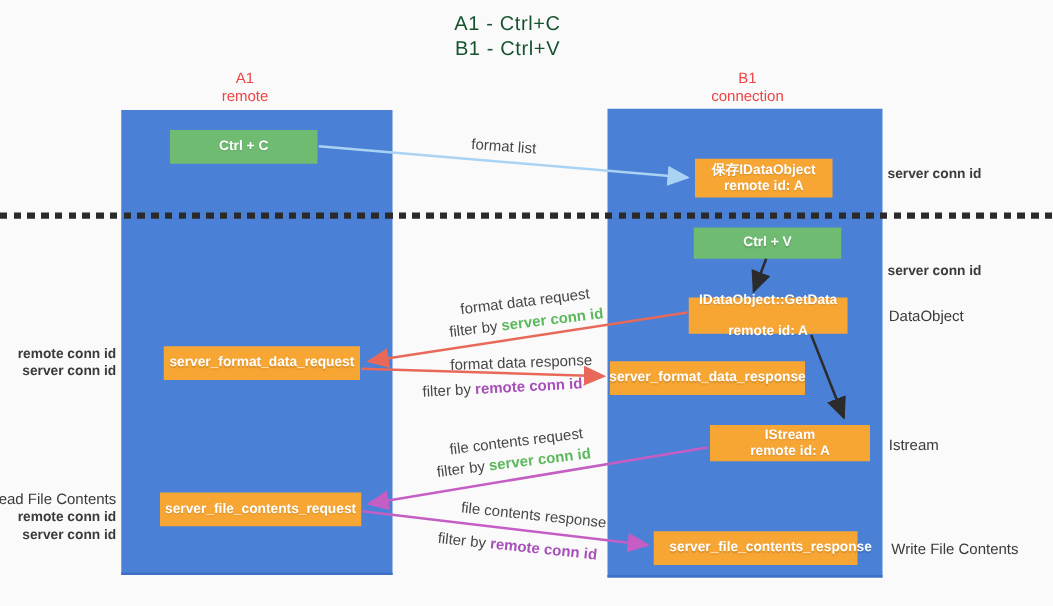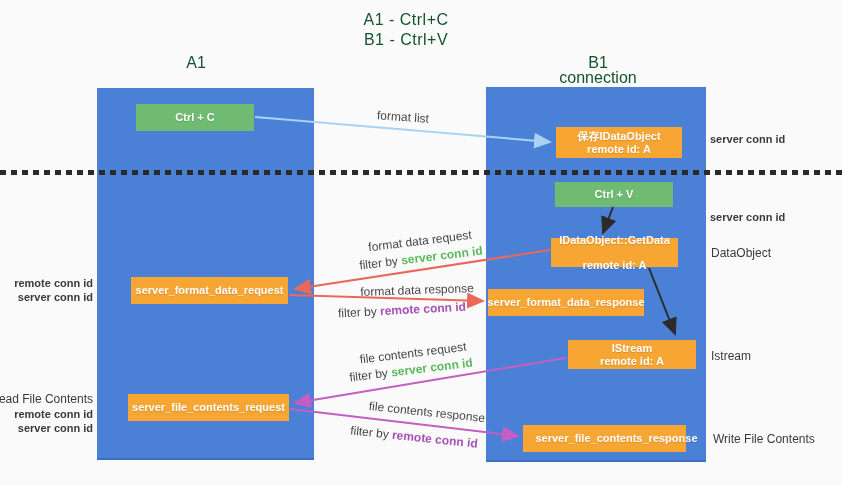--- a/index.html
+++ b/index.html
@@ -21,21 +21,21 @@
 
   .lane {
     position: absolute; background: #4a80d6; z-index: 1;
     border-bottom: 2px solid #3d70c2;
   }
   .lane-left  { left: 97px;  top: 88px; width: 217px; height: 372px; }
   .lane-right { left: 486px; top: 87px; width: 220px; height: 375px; }
 
   .lane-header {
     position: absolute; top: 55px; text-align: center;
-    font-size: 16px; line-height: 15px; color: #14532d; z-index: 2;
+    font-size: 12px; line-height: 15px; color: #ef4444; z-index: 2;
   }
   .lane-header.left  { left: 96px;  width: 200px; }
   .lane-header.right { left: 498px; width: 200px; }
 
   .dotted-line {
     position: absolute; left: 0; top: 170px; width: 842px; height: 5px;
     background: repeating-linear-gradient(to right, #2a2a2a 0 6px, transparent 6px 11px);
     z-index: 2;
   }
 
@@ -44,21 +44,21 @@
     display: flex; flex-direction: column; justify-content: center; align-items: center;
     font-size: 11px; line-height: 13px; text-align: center;
     text-shadow: 0 1px 1px rgba(0,0,0,0.15);
     font-weight: bold;
   }
   .node.green  { background: #6fbb72; }
   .node.orange { background: #f7a634; }
 
   .n-ctrl-c   { left: 136px; top: 104px; width: 118px; height: 27px; }
   .n-ctrl-v   { left: 555px; top: 182px; width: 118px; height: 25px; }
-  .n-save     { left: 556px; top: 127px; width: 126px; height: 31px; }
+  .n-save     { left: 556px; top: 127px; width: 110px; height: 31px; }
   .n-getdata  { left: 551px; top: 238px; width: 127px; height: 29px; gap: 12px; }
   .n-istream  { left: 568px; top: 340px; width: 128px; height: 29px; }
   .n-fmt-req  { left: 131px; top: 277px; width: 157px; height: 27px; }
   .n-fmt-res  { left: 488px; top: 289px; width: 156px; height: 27px; }
   .n-file-req { left: 128px; top: 394px; width: 161px; height: 27px; }
   .n-file-res { left: 523px; top: 425px; width: 163px; height: 27px; padding-left: 24px; }
 
   .mid-label {
     position: absolute; z-index: 3; white-space: nowrap;
     font-size: 12px; color: #474747;
@@ -82,20 +82,21 @@
 
 <div class="stage">
 
   <div class="title">
     <div>A1 - Ctrl+C</div>
     <div>B1 - Ctrl+V</div>
   </div>
 
   <div class="lane-header left">
     <div>A1</div>
+    <div>remote</div>
   </div>
   <div class="lane-header right">
     <div>B1</div>
     <div>connection</div>
   </div>
 
   <div class="lane lane-left"></div>
   <div class="lane lane-right"></div>
 
   <div class="dotted-line"></div>

